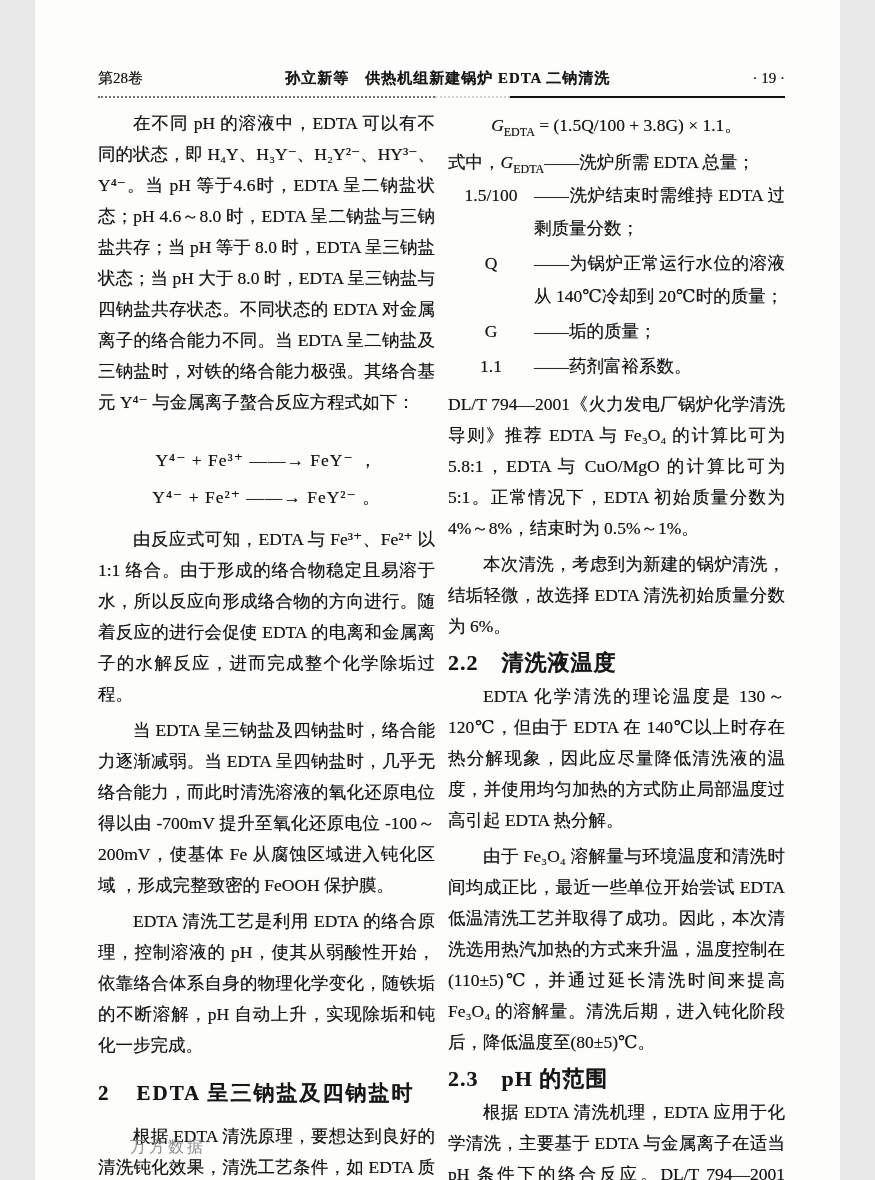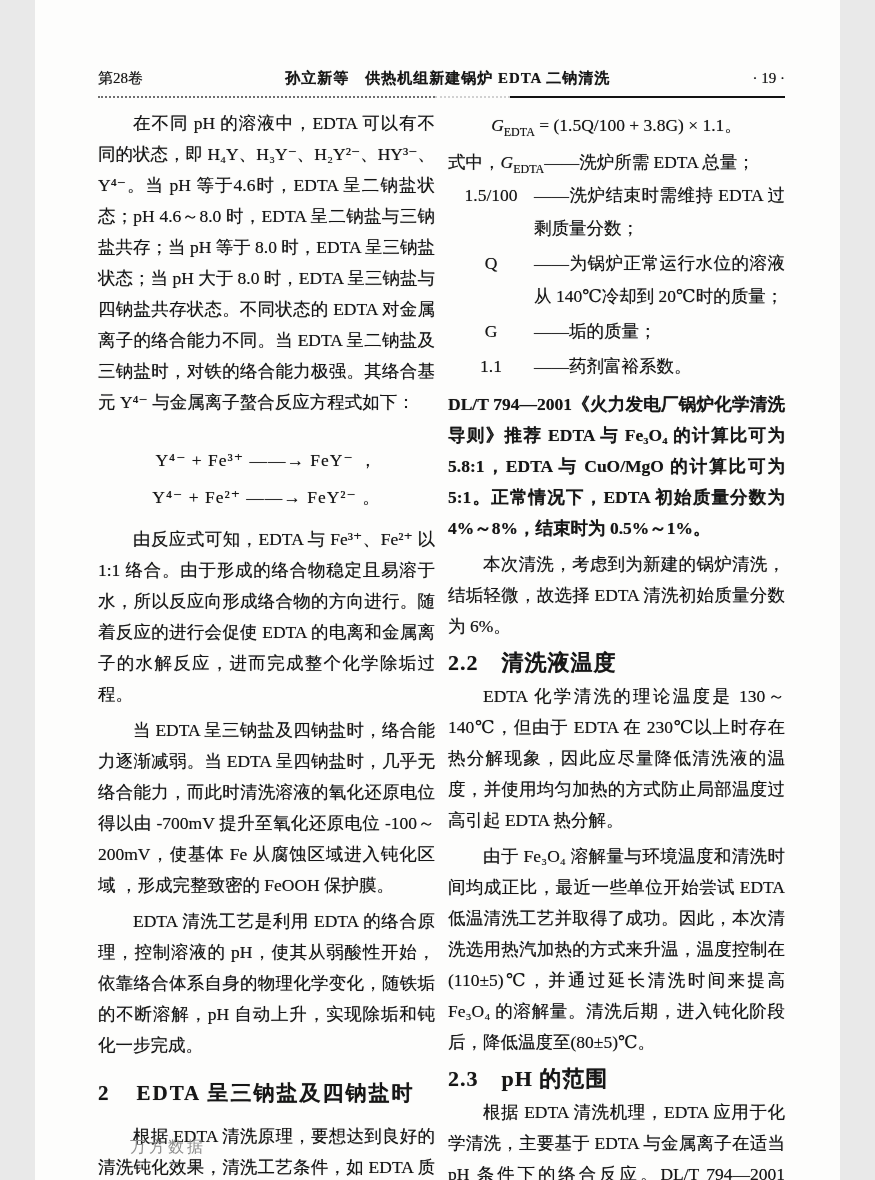--- a/index.html
+++ b/index.html
@@ -16,21 +16,21 @@
   .header-title { letter-spacing:1px;font-weight:bold; }
   .header-rule { display:flex; align-items:flex-end; height:6px; margin-top:4px; margin-bottom:10px; }
   .rule-left { width:49%; border-bottom:2px dotted #6f6f6f; height:1px; }
   .rule-gap  { width:11%; border-bottom:2px dotted rgba(80,80,80,0.25); height:1px; }
   .rule-right{ flex:1; border-bottom:2.5px solid #121212; height:1px; }
 
   .columns { display:flex; gap:13px; }
   .col { width:50%; font-size:17.5px; line-height:31px; text-align:justify; }
 
   p.body { margin:0 0 5px 0; text-indent:2em; }
-  p.noindent { text-indent:0;font-weight:bold; }
+  p.noindent { text-indent:0; }
 
   .eq-block { margin:24px 0 8px 0; }
   .eq { text-align:center; text-indent:0; line-height:37px; margin:0; letter-spacing:1px; }
 
   .sec-h1 { display:flex; align-items:baseline; font-size:21px; font-weight:bold; letter-spacing:2px; margin:17px 0 12px 0; }
   .sec-h1 .sec-no { margin-right:26px; }
   .sec-h2 { font-weight:bold; font-size:22px; margin:3px 0 3px 0; text-indent:0; letter-spacing:1px; }
 
   .formula-line { text-align:center; margin:0 0 4px 0; line-height:34px; }
   .formula-line i, .where-line i { font-style:italic; }
@@ -115,21 +115,21 @@
         <div class="def-row">
           <div class="def-term">1.1</div>
           <div class="def-desc">——药剂富裕系数。</div>
         </div>
       </div>
 
       <p class="body noindent">DL/T 794—2001《火力发电厂锅炉化学清洗导则》推荐 EDTA 与 Fe₃O₄ 的计算比可为 5.8:1，EDTA 与 CuO/MgO 的计算比可为 5:1。正常情况下，EDTA 初始质量分数为 4%～8%，结束时为 0.5%～1%。</p>
       <p class="body">本次清洗，考虑到为新建的锅炉清洗，结垢轻微，故选择 EDTA 清洗初始质量分数为 6%。</p>
 
       <p class="sec-h2">2.2　清洗液温度</p>
-      <p class="body">EDTA 化学清洗的理论温度是 130～140℃，但由于 EDTA 在 230℃以上时存在热分解现象，因此应尽量降低清洗液的温度，并使用均匀加热的方式防止局部温度过高引起 EDTA 热分解。</p>
+      <p class="body">EDTA 化学清洗的理论温度是 130～120℃，但由于 EDTA 在 140℃以上时存在热分解现象，因此应尽量降低清洗液的温度，并使用均匀加热的方式防止局部温度过高引起 EDTA 热分解。</p>
       <p class="body">由于 Fe₃O₄ 溶解量与环境温度和清洗时间均成正比，最近一些单位开始尝试 EDTA 低温清洗工艺并取得了成功。因此，本次清洗选用热汽加热的方式来升温，温度控制在(110±5)℃，并通过延长清洗时间来提高 Fe₃O₄ 的溶解量。清洗后期，进入钝化阶段后，降低温度至(80±5)℃。</p>
 
       <p class="sec-h2">2.3　pH 的范围</p>
       <p class="body">根据 EDTA 清洗机理，EDTA 应用于化学清洗，主要基于 EDTA 与金属离子在适当 pH 条件下的络合反应。DL/T 794—2001《火力发电厂锅炉化学清洗导则》中指出，EDTA 钠盐清洗，初始 pH 控制在 5.0～5.5。在这个 pH 范围，EDTA 主要以二钠盐、三钠盐为主，具有极强的络合溶垢能力；随铁垢的不断溶解，pH 自动上升，其溶液 pH 会升高至 8.5～9.5，可满足后续的钝化要求。</p>
     </div>
 
   </div>
 
   <div class="watermark">万方数据</div>
 

